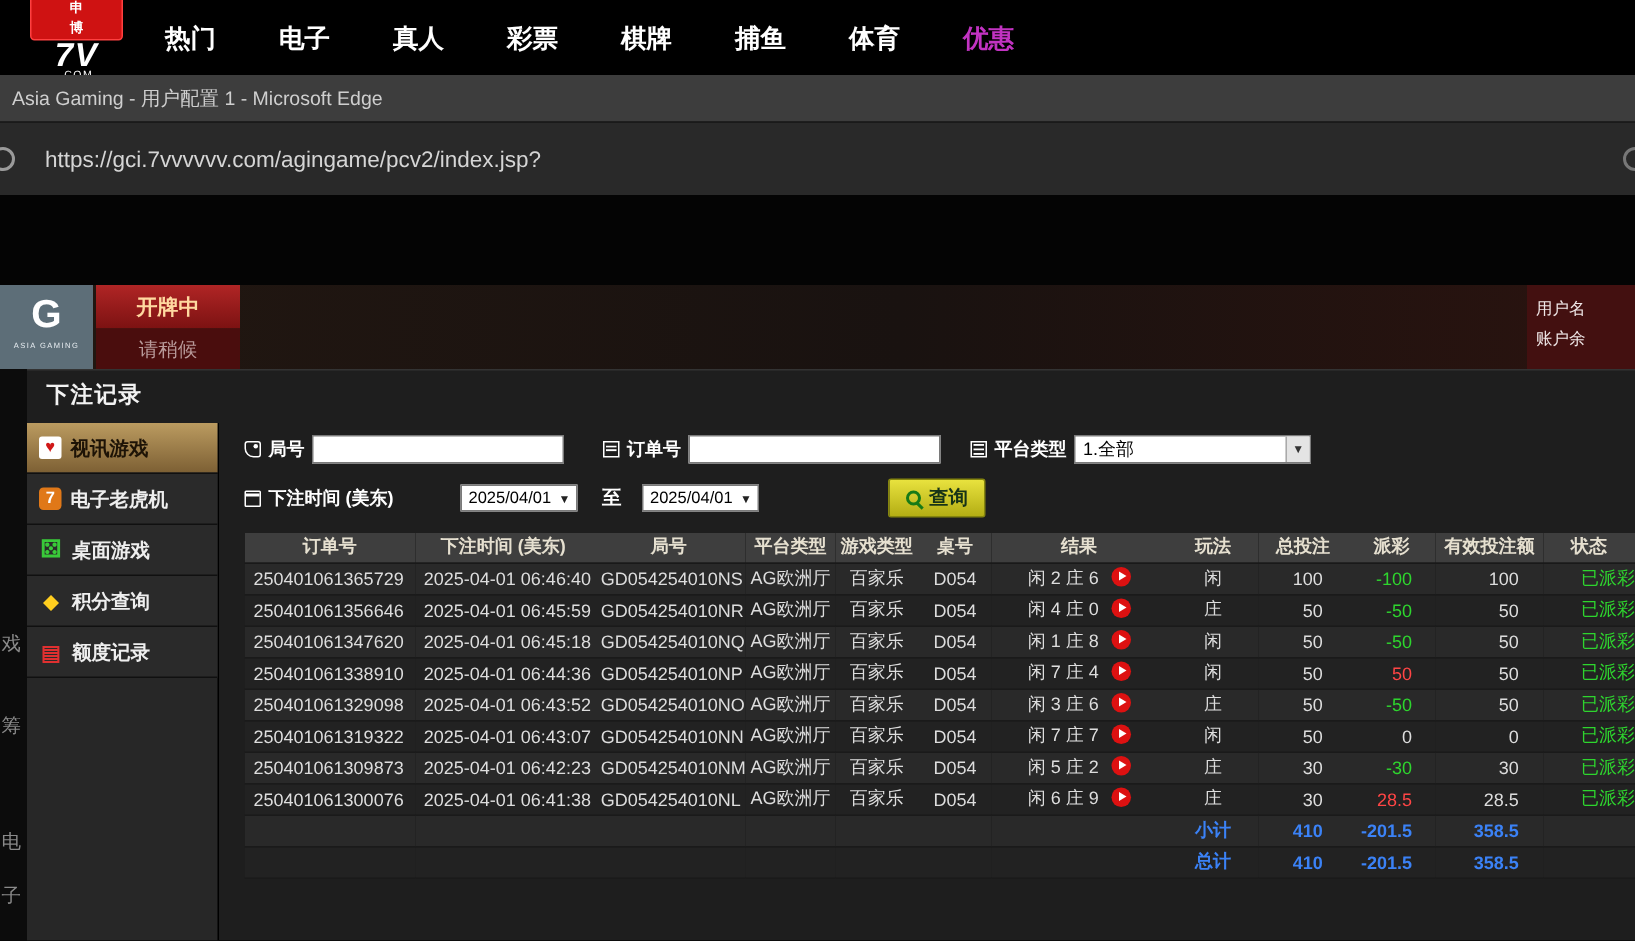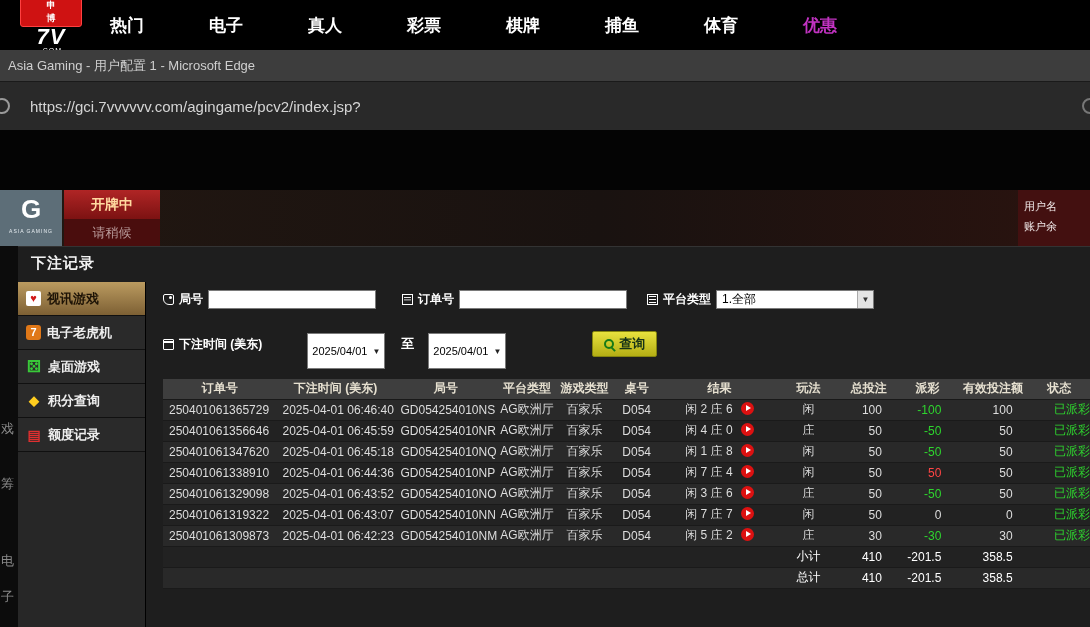--- a/index.html
+++ b/index.html
@@ -5,21 +5,21 @@
   * { margin:0; padding:0; box-sizing:border-box; }
   body { font-family:"Liberation Sans", sans-serif; background:#000; }
   .screen { position:relative; width:1090px; height:627px; overflow:hidden; background:#000; }
 
   
   .topnav { position:absolute; top:0; left:0; width:100%; height:50px; background:#000; display:flex; align-items:center; }
   .logo { margin-left:20px; width:62px; text-align:center; cursor:pointer; }
   .logo-badge { display:inline-block; background:#cf1212; color:#fff; font-size:9px; font-weight:bold; padding:1px 24px; border:1px solid #ff4040; border-radius:3px; }
   .logo-main { color:#fff; font-size:22px; font-weight:900; font-style:italic; letter-spacing:1px; line-height:20px; }
   .logo-sub { color:#fff; font-size:7px; letter-spacing:1px; }
-  #main-nav { display:flex; gap:65px; margin-left:28px;text-decoration:underline; }
+  #main-nav { display:flex; gap:42px; margin-left:28px;text-decoration:underline; }
   .nav-item { color:#fff; font-size:17px; font-weight:bold; cursor:pointer; white-space:nowrap; }
   .nav-item.hl { color:#c233c2; }
 
   
   .titlebar { position:absolute; top:50px; left:0; width:100%; height:31px; background:#3d3d3d; display:flex; align-items:center; }
   .titlebar span { color:#cfcfcf; font-size:13px; margin-left:8px; }
   .addressbar { position:absolute; top:81px; left:0; width:100%; height:49px; background:#292929; border-top:1px solid #1a1a1a; display:flex; align-items:center;text-align:center; }
   .addr-icon { position:absolute; left:-6px; top:16px; width:16px; height:16px; border:2px solid #9a9a9a; border-radius:50%; }
   .addr-icon-r { position:absolute; right:-8px; top:16px; width:16px; height:16px; border:2px solid #777; border-radius:50%; }
   .url { color:#d5d5d5; font-size:15px; margin-left:30px; }
@@ -59,42 +59,42 @@
   .filter-row { display:flex; align-items:center; }
   .row1 { margin-top:8px; }
   .row2 { margin-top:10px; }
   .f-group { display:flex; align-items:center; gap:5px; }
   .g2 { margin-left:26px; }
   .g3 { margin-left:20px; }
   .f-label { color:#fff; font-size:12px; font-weight:bold; white-space:nowrap; }
   .f-input { width:168px; height:19px; background:#fff; border:1px solid #7a7a7a; font-size:12px; padding:0 3px; }
   .f-select { width:158px; height:19px; background:#fff; border:1px solid #7a7a7a; display:flex; justify-content:space-between; align-items:center; font-size:12px; color:#000; padding-left:5px; cursor:pointer; }
   .sel-arrow { font-size:8px; color:#333; background:#e4e4e4; border-left:1px solid #aaa; width:16px; height:17px; text-align:center; line-height:17px; }
-  .date-box { width:78px; height:36px; background:#fff; border:1px solid #7a7a7a; font-size:11px; color:#000; display:flex; align-items:center; justify-content:space-between; padding:0 4px; margin-left:45px; cursor:pointer;margin-top:14px; }
+  .date-box { width:78px; height:18px; background:#fff; border:1px solid #7a7a7a; font-size:11px; color:#000; display:flex; align-items:center; justify-content:space-between; padding:0 4px; margin-left:45px; cursor:pointer; }
   .date-box .d-arrow { font-size:8px; color:#222; }
   .date2 { margin-left:14px; }
   .to-label { color:#fff; font-size:13px; font-weight:bold; margin-left:16px; }
   .search-btn { margin-left:86px; display:flex; align-items:center; gap:5px; padding:3px 11px; background:linear-gradient(180deg,#e8e23e,#b4ae14); border:1px solid #85850e; border-radius:2px; color:#173317; font-size:13px; font-weight:bold; cursor:pointer; font-family:Liberation Mono, monospace; }
   .mag { position:relative; width:10px; height:10px; border:2px solid #177a17; border-radius:50%; display:inline-block; }
   .mag::after { content:""; position:absolute; right:-4px; bottom:-3px; width:6px; height:2px; background:#177a17; transform:rotate(45deg); }
 
   
   .bet-table { border-collapse:collapse; table-layout:fixed; margin-top:10px; font-size:12px; color:#ddd; }
   .bet-table th { background:#3e3e3e; height:20px; font-size:12px; font-weight:bold; color:#e6e0d0; border-bottom:1px solid #191919; white-space:nowrap; overflow:hidden; }
   .bet-table td { height:21px; border-bottom:1px solid #1a1a1a; white-space:nowrap; overflow:hidden; }
   .bet-table tbody tr:nth-child(odd) { background:#292929; }
   .bet-table tbody tr:nth-child(even) { background:#222; }
   td.l { text-align:left; padding-left:6px; }
   td.c { text-align:center; }
   td.r { text-align:right; padding-right:16px; }
   td.neg { color:#2ed52e; }
   td.pos { color:#ff4545; }
   td.zero { color:#ddd; }
   td.status { color:#2ed52e; text-align:right; }
-  tr.sum-row td { color:#ffffff; font-weight:normal; }
+  tr.sum-row td { color:#3b82f6; font-weight:bold; }
   .play-ico { display:inline-block; width:13px; height:13px; background:#dd1111; border-radius:50%; margin-left:8px; vertical-align:-2px; position:relative; cursor:pointer; }
   .play-ico::after { content:""; position:absolute; left:5px; top:3px; border-left:5px solid #fff; border-top:3.5px solid transparent; border-bottom:3.5px solid transparent; }
 
   
   .fi { display:inline-block; width:11px; height:11px; border:1px solid #fff; position:relative; }
   .fi-tag { transform:rotate(0deg); border-radius:2px 2px 2px 6px; }
   .fi-tag::after { content:""; position:absolute; right:1px; top:1px; width:3px; height:3px; background:#fff; border-radius:50%; }
   .fi-order::after { content:""; position:absolute; left:1px; top:2px; width:7px; height:5px;
       background:linear-gradient(#fff 1px, transparent 1px) 0 0/7px 2.5px; }
   .fi-list::after { content:""; position:absolute; left:1px; top:1px; width:7px; height:8px;
@@ -350,20 +350,34 @@
               <td class="c">AG欧洲厅</td>
               <td class="c">百家乐</td>
               <td class="c">D054</td>
               <td class="c"><span>闲 5 庄 2</span><span class="play-ico"></span></td>
               <td class="c">庄</td>
               <td class="r">30</td>
               <td class="r neg">-30</td>
               <td class="r">30</td>
               <td class="c status">已派彩</td>
             </tr>
+            <tr>
+              <td class="l">250401061300076</td>
+              <td class="l">2025-04-01 06:41:38</td>
+              <td class="l">GD054254010NL</td>
+              <td class="c">AG欧洲厅</td>
+              <td class="c">百家乐</td>
+              <td class="c">D054</td>
+              <td class="c"><span>闲 6 庄 9</span><span class="play-ico"></span></td>
+              <td class="c">庄</td>
+              <td class="r">30</td>
+              <td class="r pos">28.5</td>
+              <td class="r">28.5</td>
+              <td class="c status">已派彩</td>
+            </tr>
             <tr class="sum-row">
               <td></td>
               <td></td>
               <td></td>
               <td></td>
               <td></td>
               <td></td>
               <td></td>
               <td class="c">小计</td>
               <td class="r">410</td>

